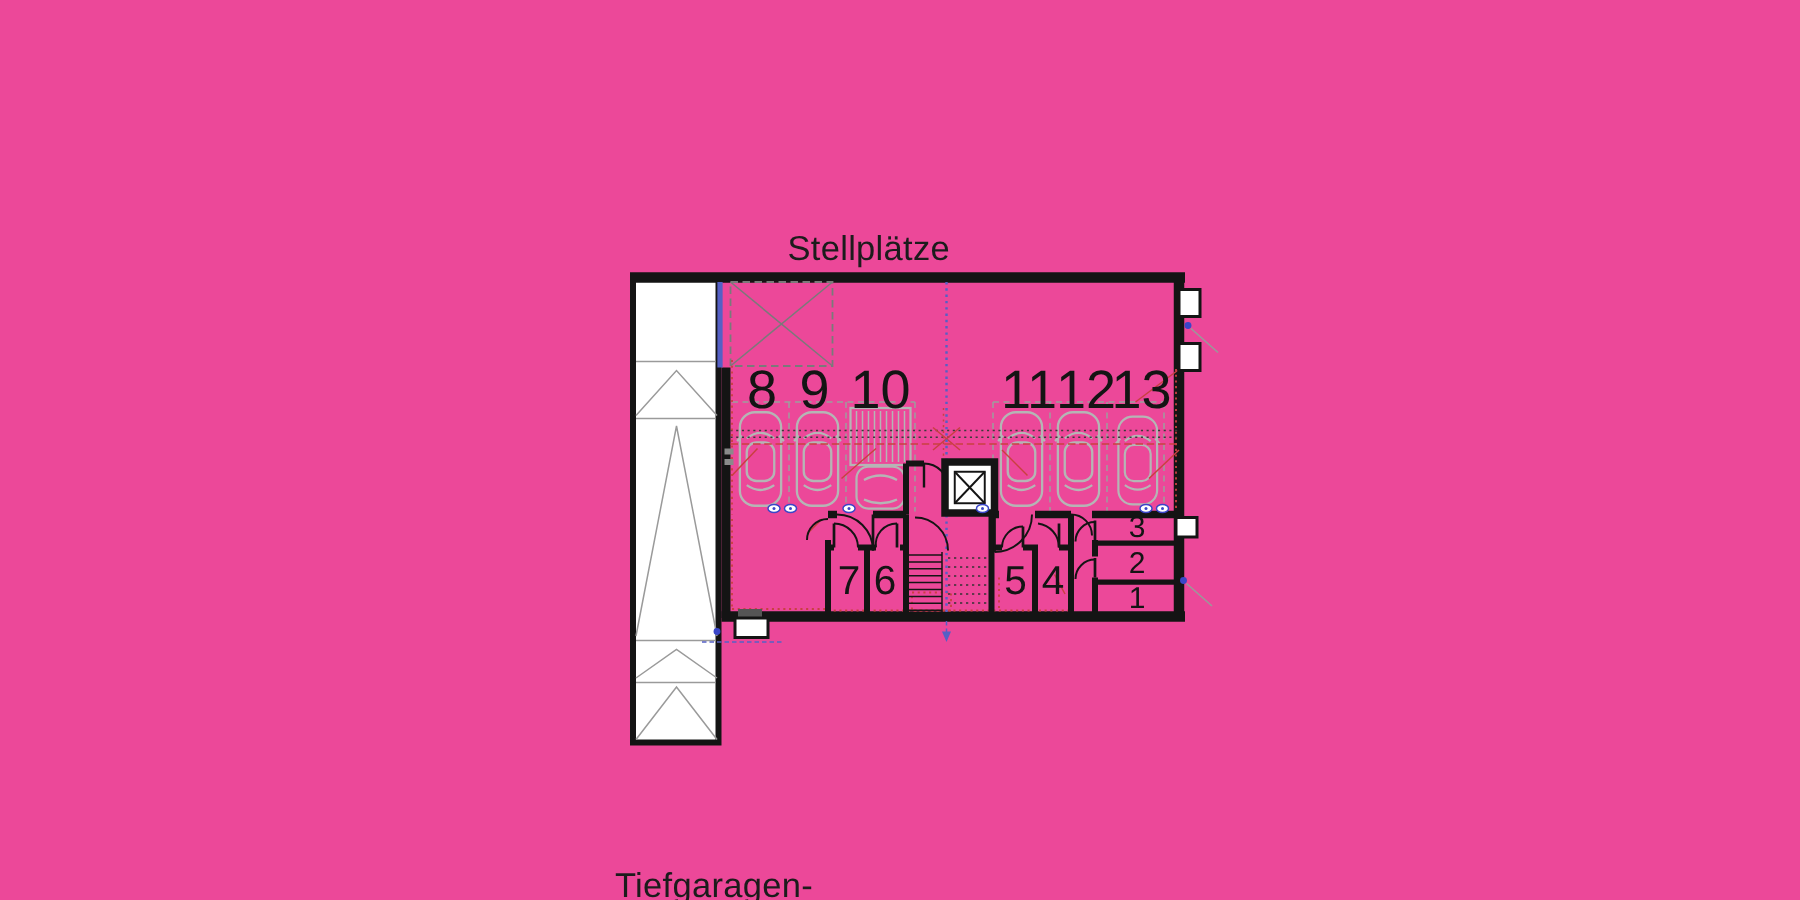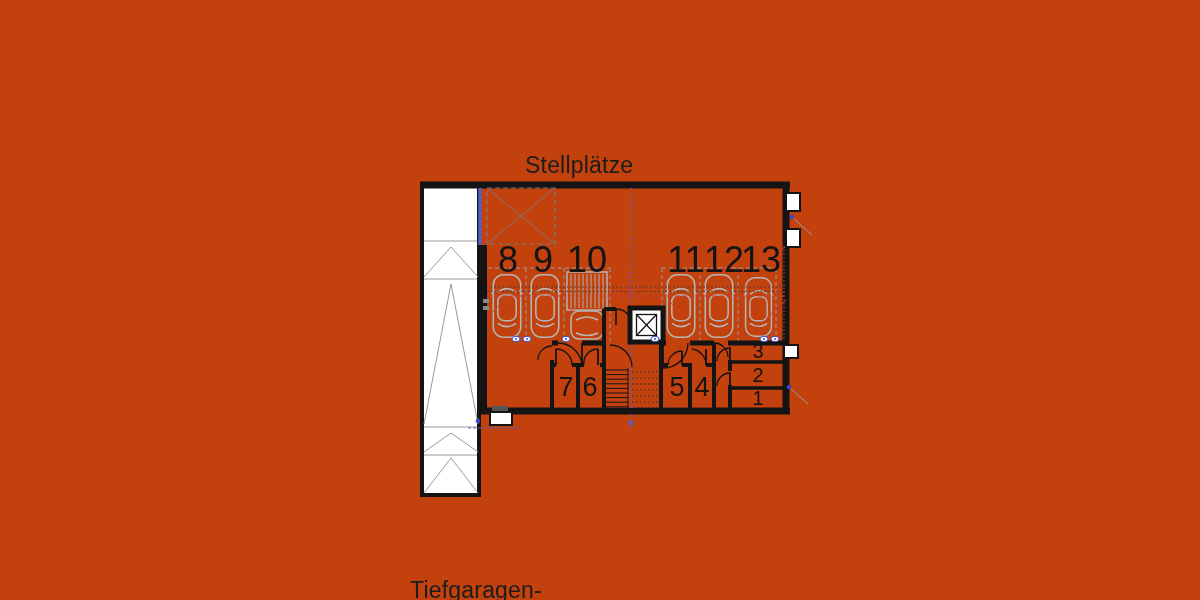--- a/index.html
+++ b/index.html
@@ -1,16 +1,16 @@
 <!DOCTYPE html>
 <html><head>
 <meta charset="utf-8">
 <style>
   html,body{margin:0;padding:0;background:#fff;}
-  #stage{position:relative;width:1200px;height:600px;background:#c2410c;overflow:hidden;
+  #stage{position:relative;width:1200px;height:600px;background:#ec4899;overflow:hidden;
          font-family:"Liberation Sans",sans-serif;}
   .plan-label{position:absolute;color:#1c1c1c;font-size:23px;line-height:28px;
               letter-spacing:.2px;white-space:pre;}
   .plan-label span{display:block;}
   svg text{font-family:"Liberation Sans",sans-serif;fill:#141414;}
 </style>
 </head>
 <body>
 
 <div id="stage">

